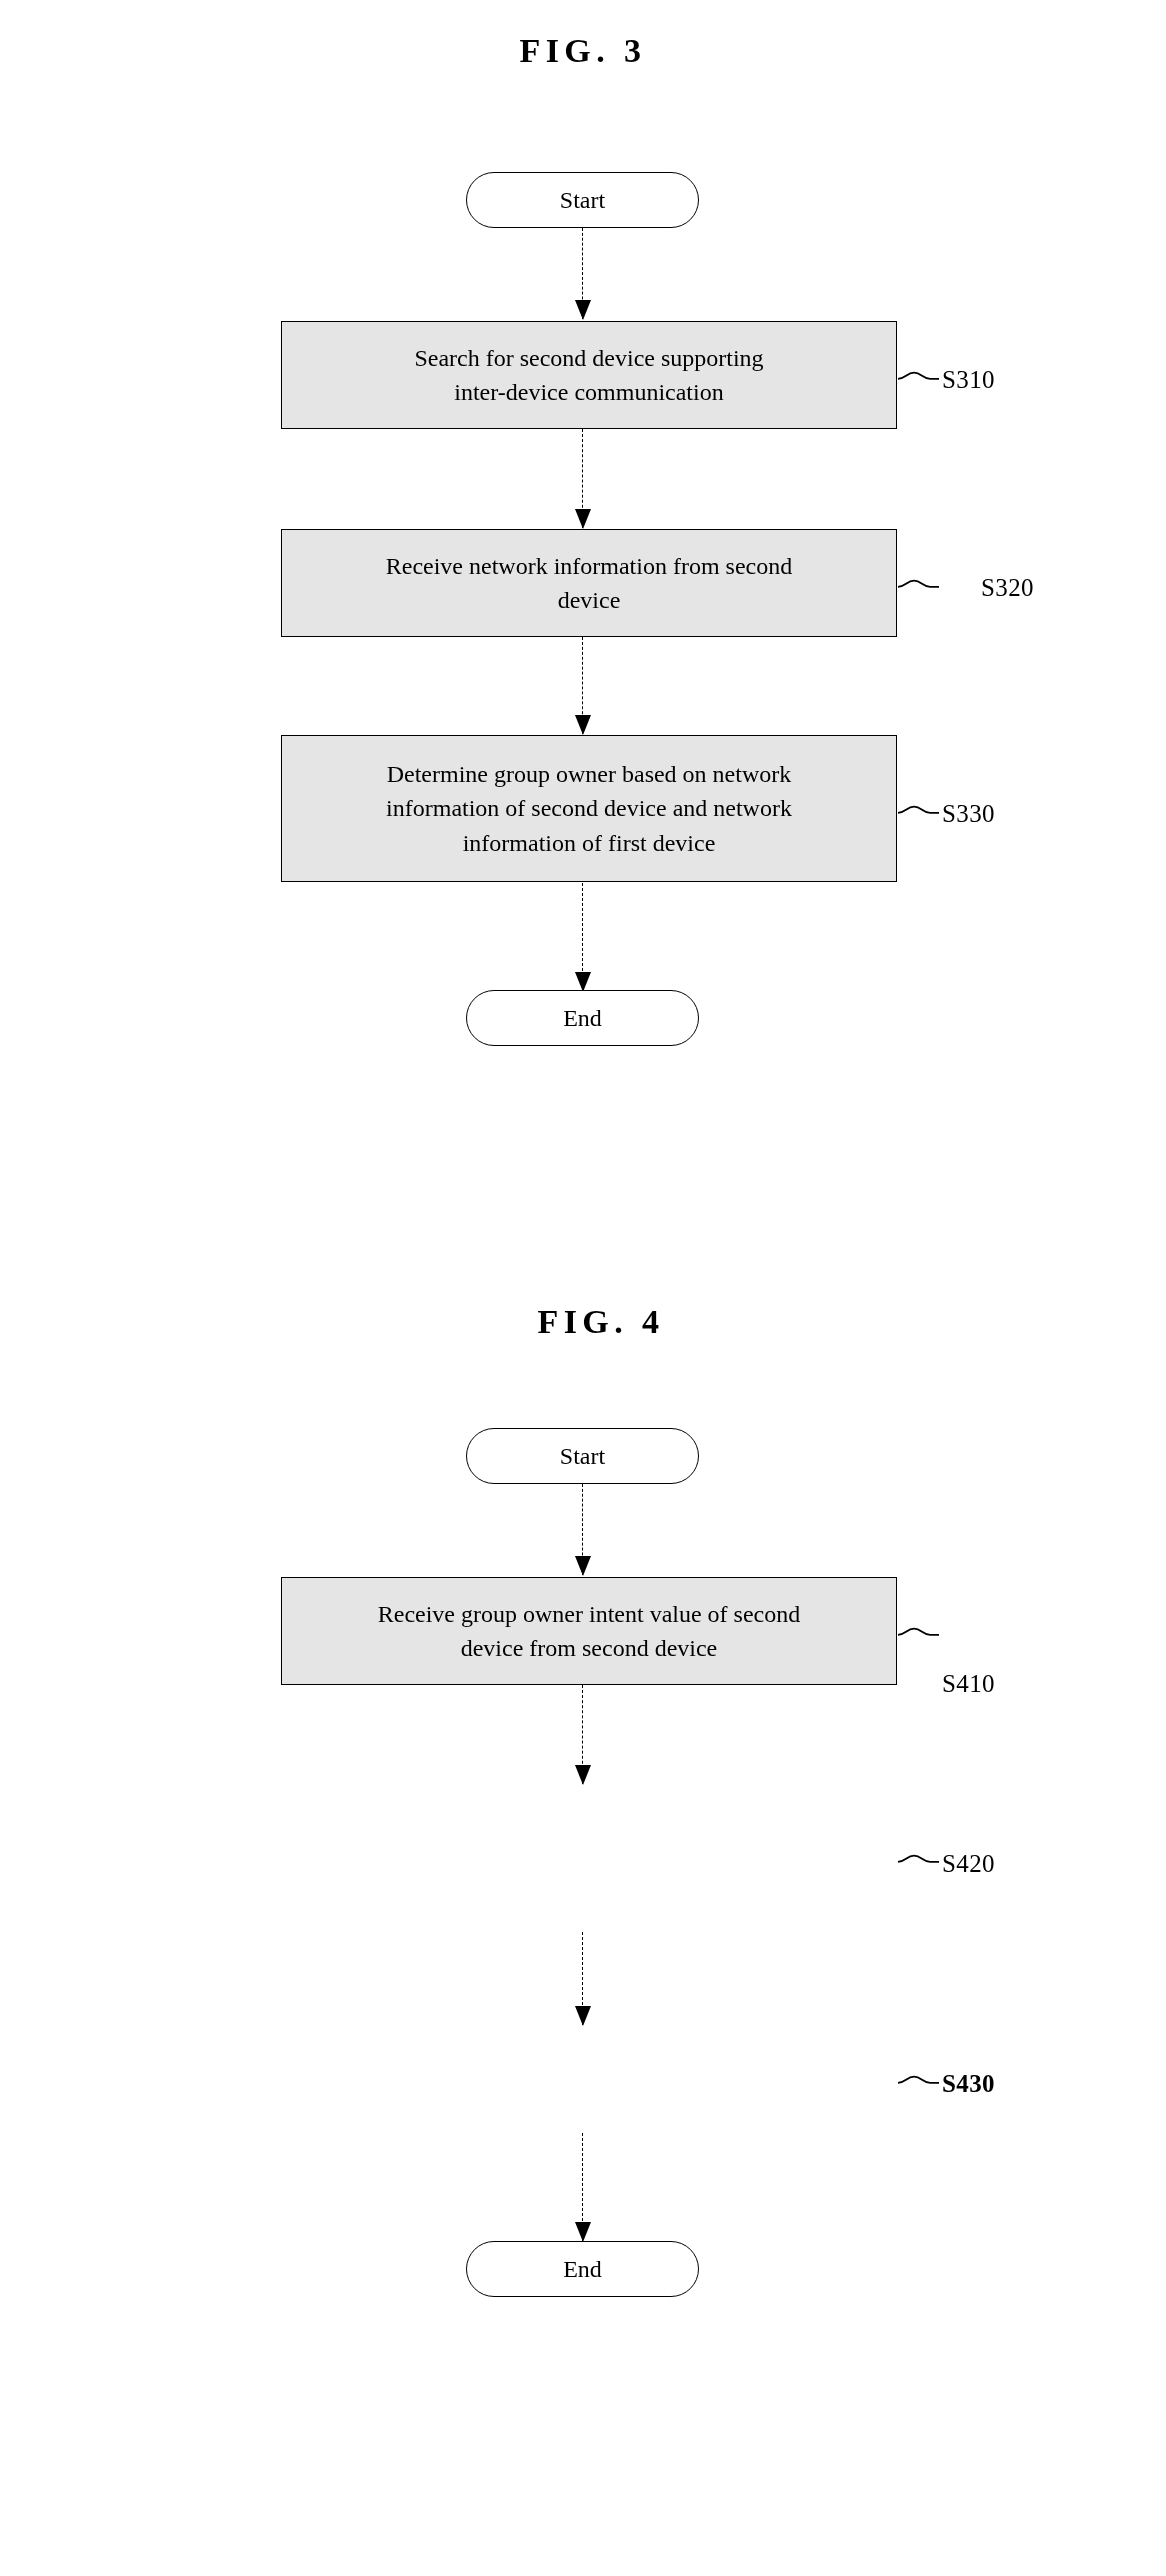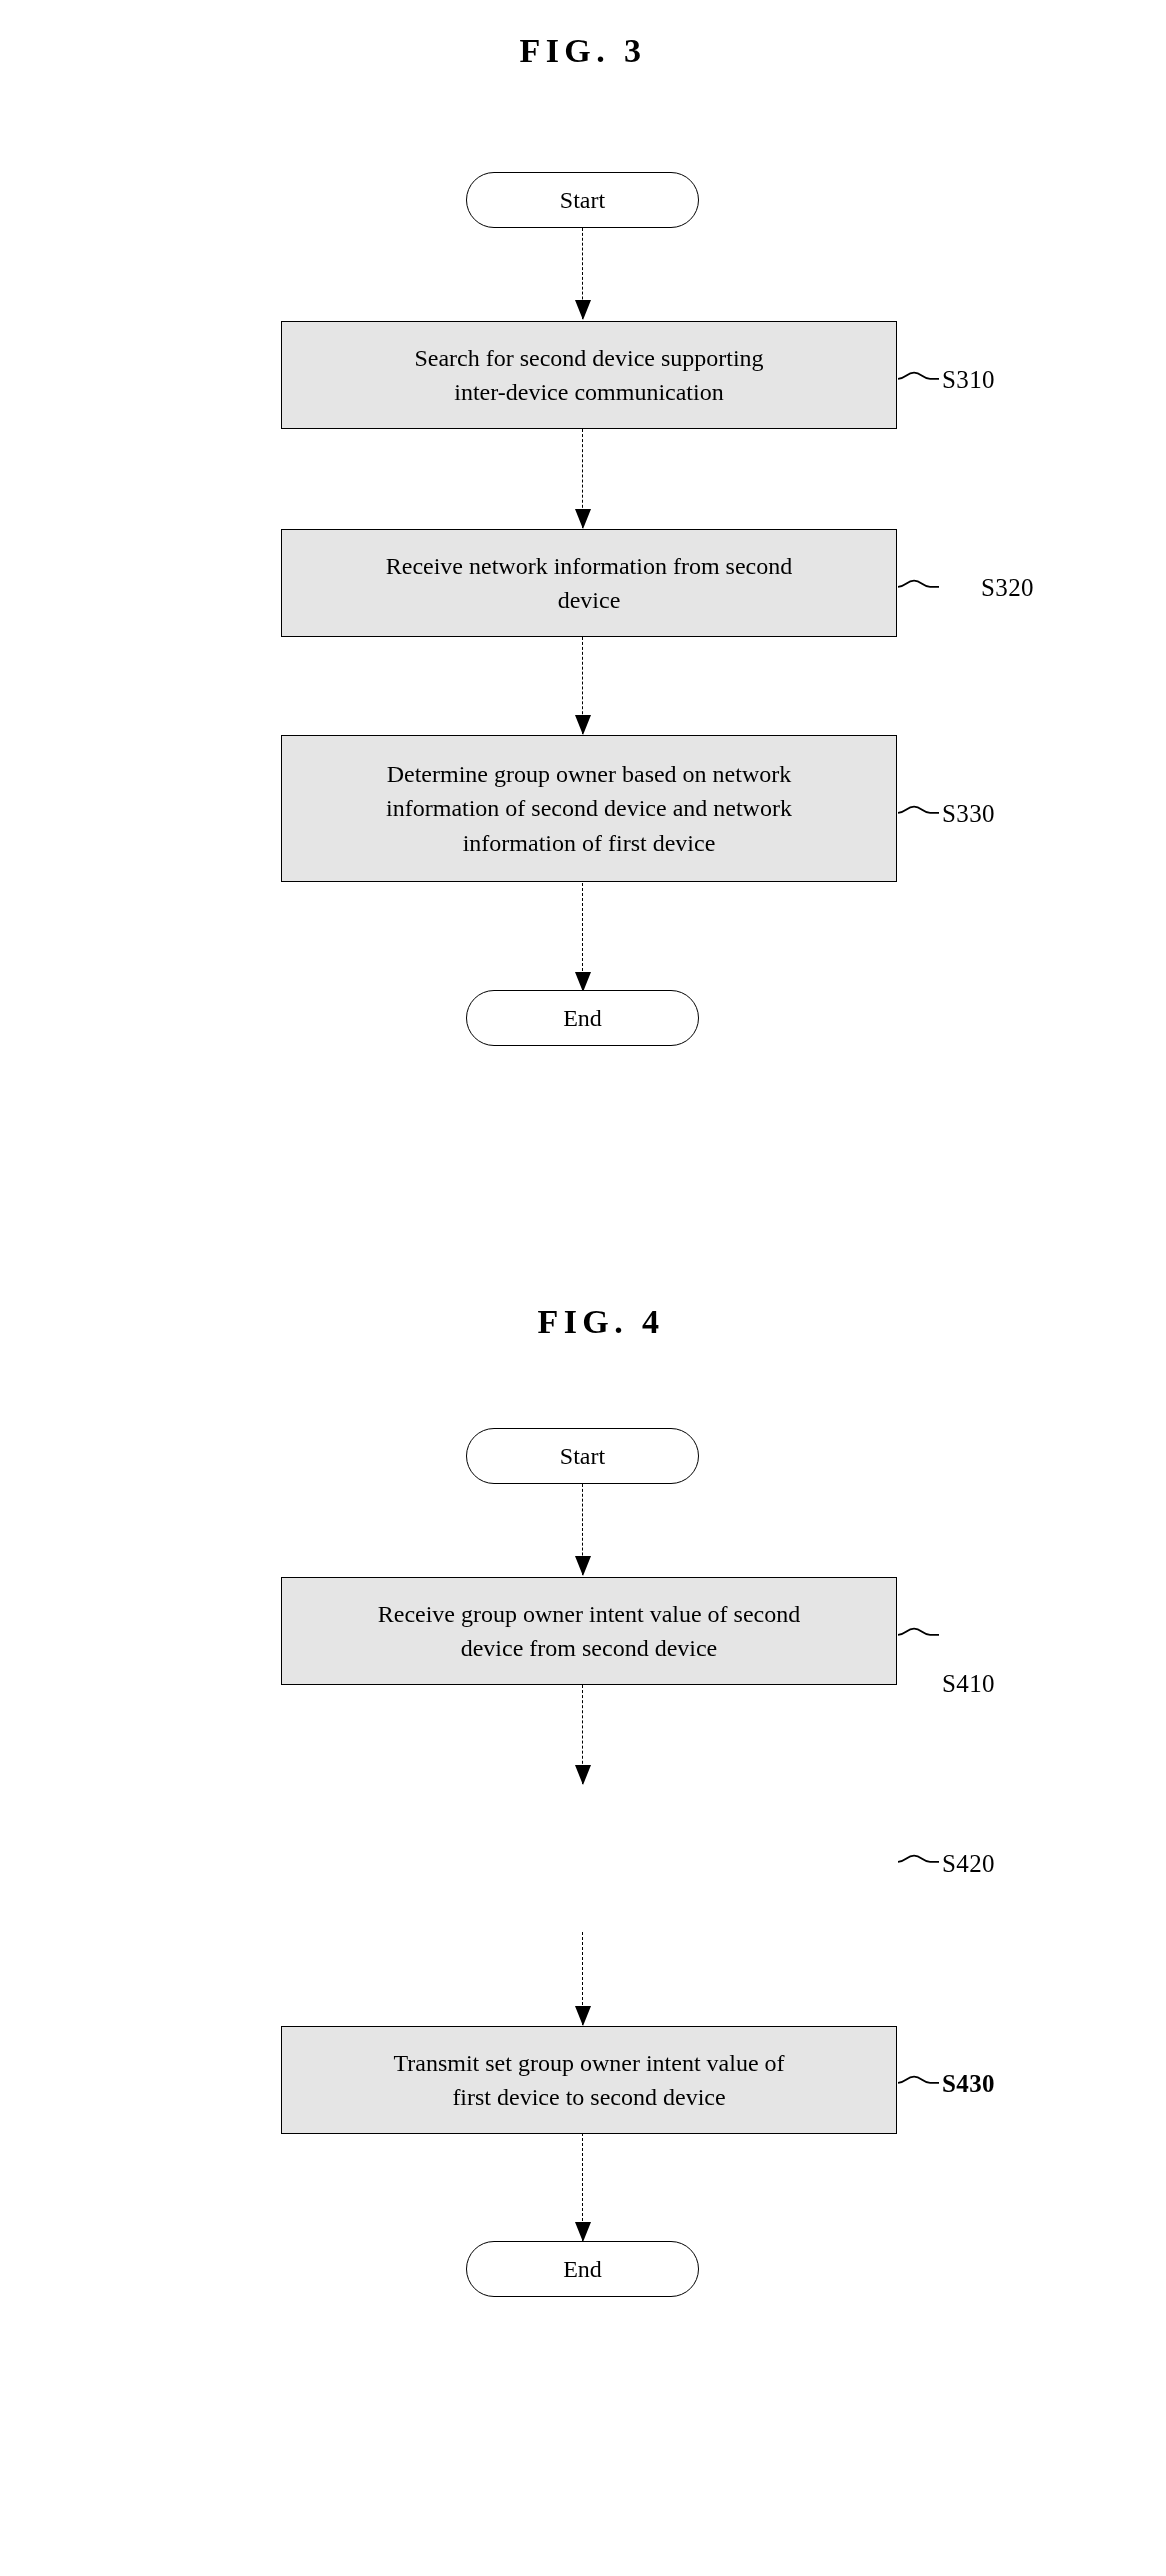--- a/index.html
+++ b/index.html
@@ -219,24 +219,20 @@
         <path d="M0 10 C 8 10, 10 3, 18 3 C 26 3, 28 10, 36 10 L 46 10" fill="none" stroke="#000" stroke-width="2"></path>
       </svg>
     </div>
     <div class="steplabel" style="left:942px;top:577px;">S420</div>
 
     <div class="conn" style="left:582px;top:658px;height:93px;">
       <div class="line"></div>
       <div class="head"></div>
     </div>
 
-    <div class="process" style="left:281px;top:752px;width:616px;height:108px;">
-      <div class="ptext">Transmit set group owner intent value of
-first device to second device</div>
-    </div>
     <div class="leader" style="left:898px;top:800px;">
       <svg width="41" height="12.6" viewBox="0 0 46 14" aria-hidden="true">
         <path d="M0 10 C 8 10, 10 3, 18 3 C 26 3, 28 10, 36 10 L 46 10" fill="none" stroke="#000" stroke-width="2"></path>
       </svg>
     </div>
     <div class="steplabel" style="left:942px;top:797px;font-weight:bold;">S430</div>
 
     <div class="conn" style="left:582px;top:859px;height:108px;">
       <div class="line"></div>
       <div class="head"></div>

